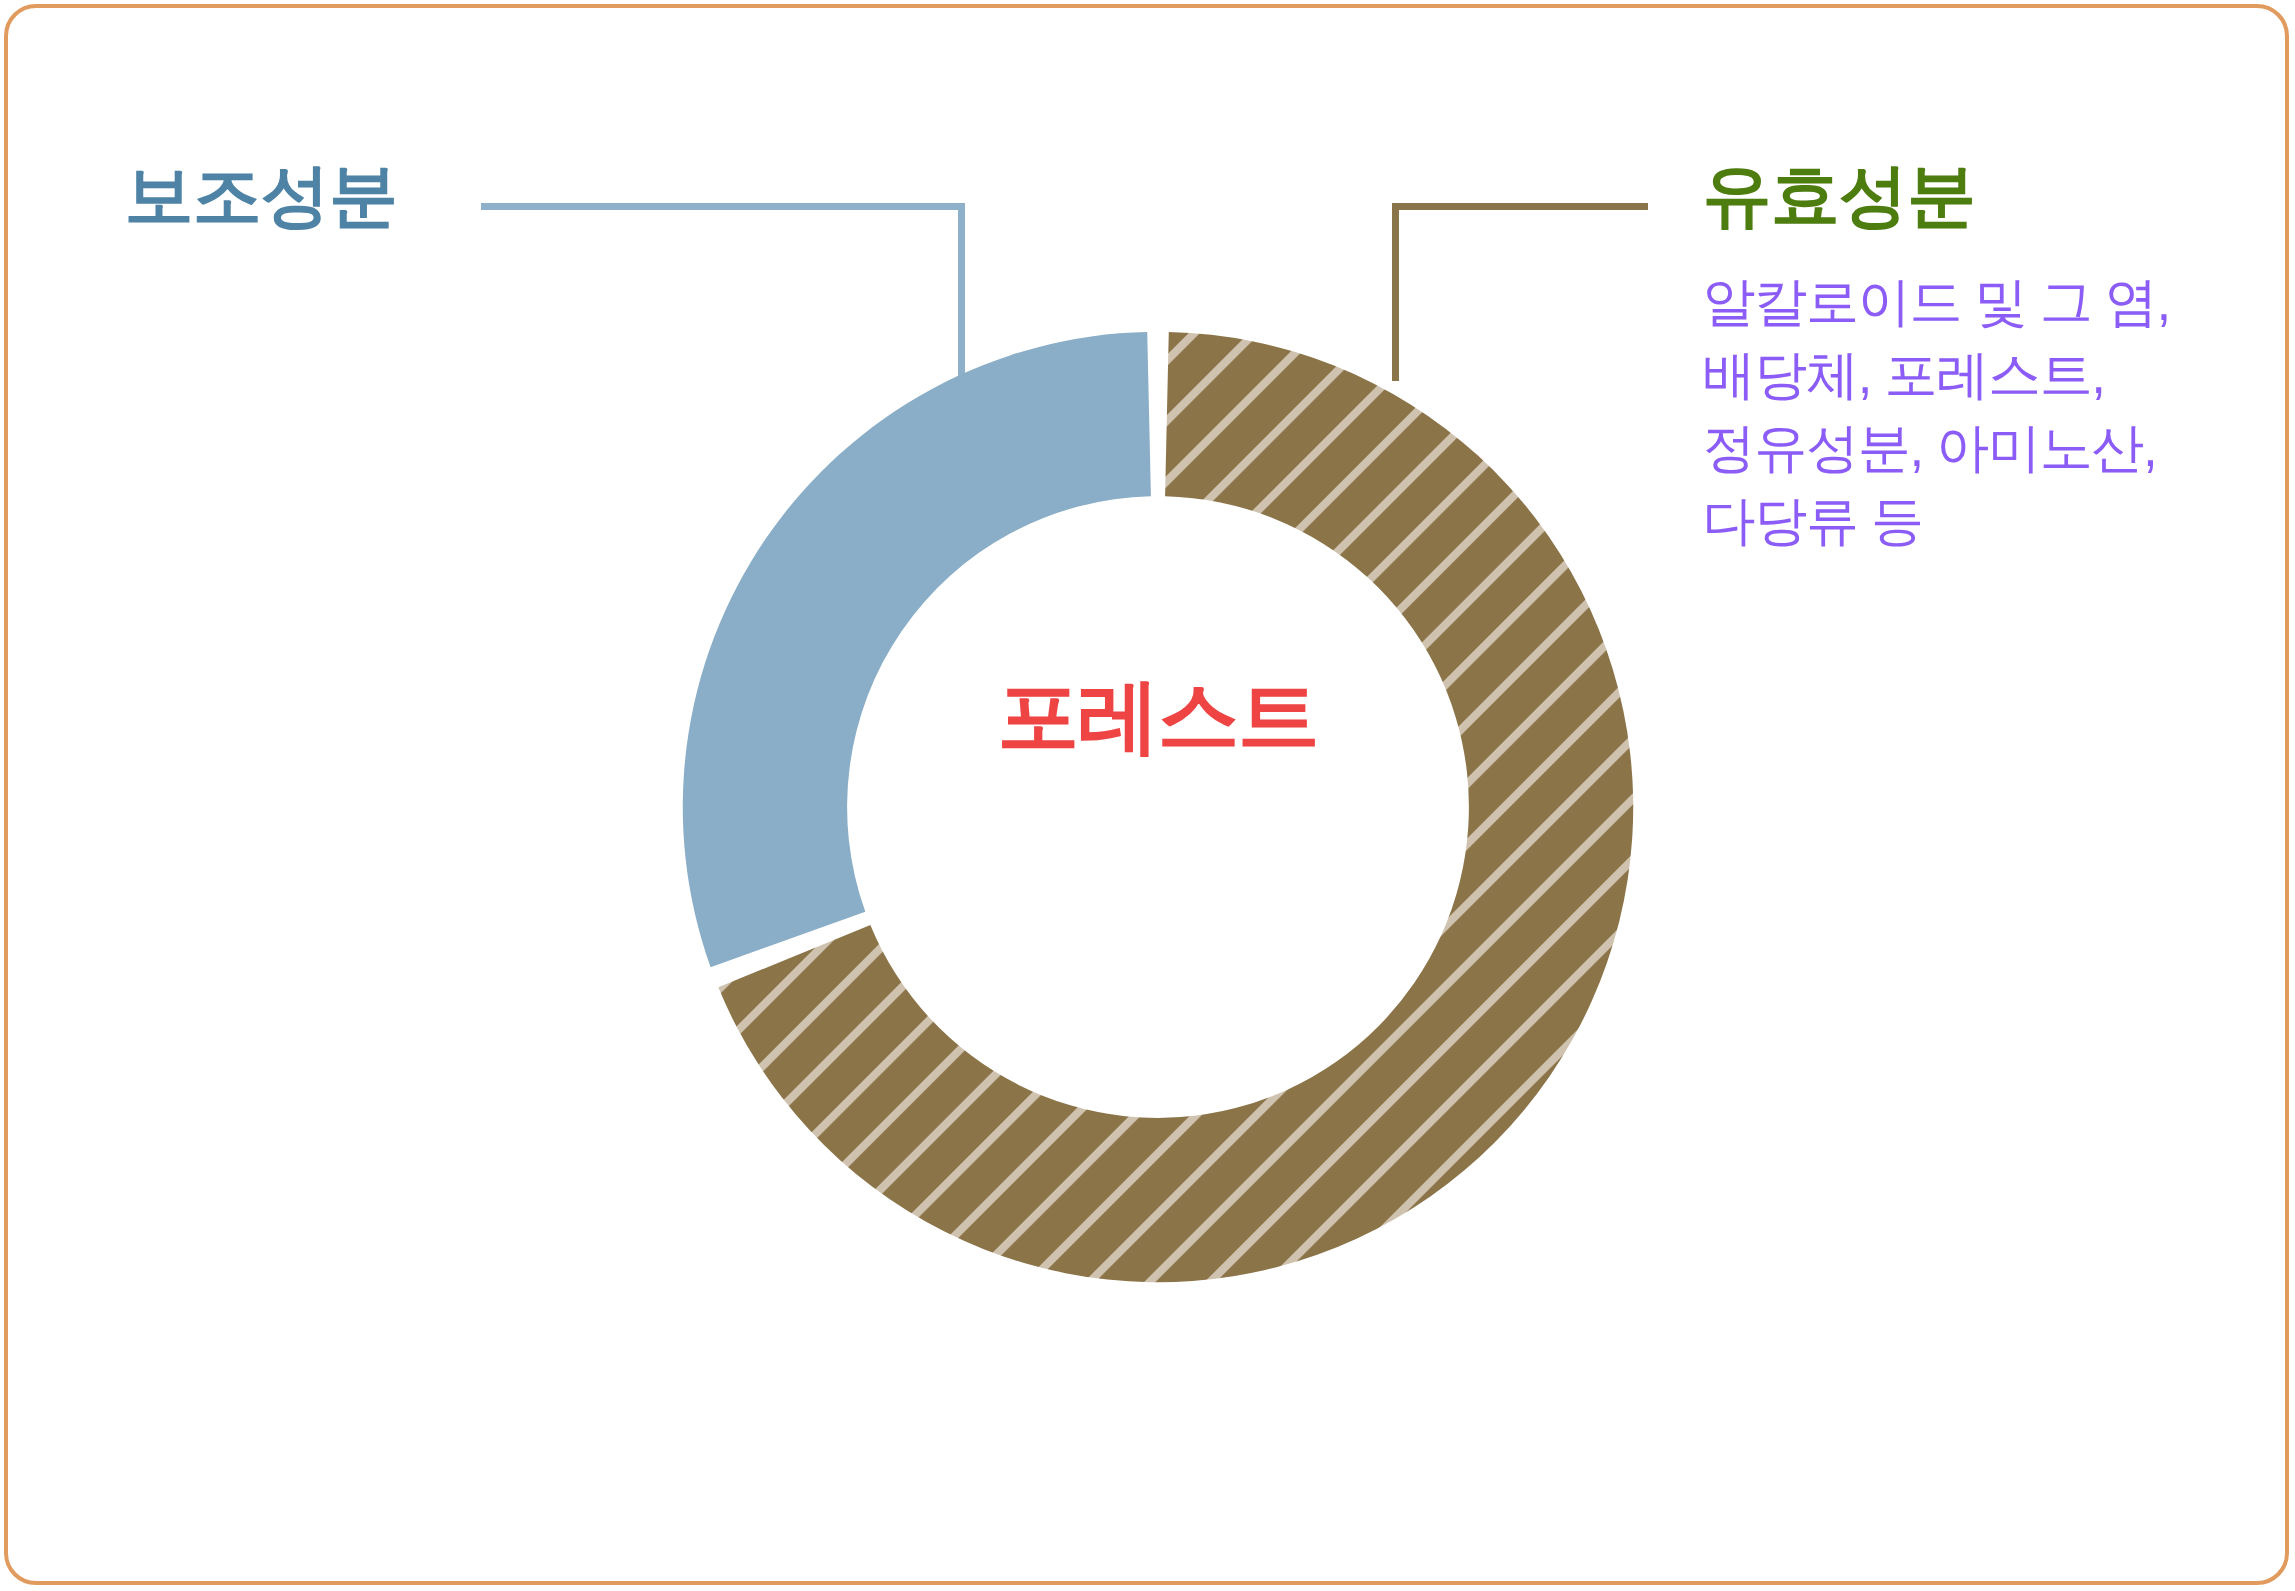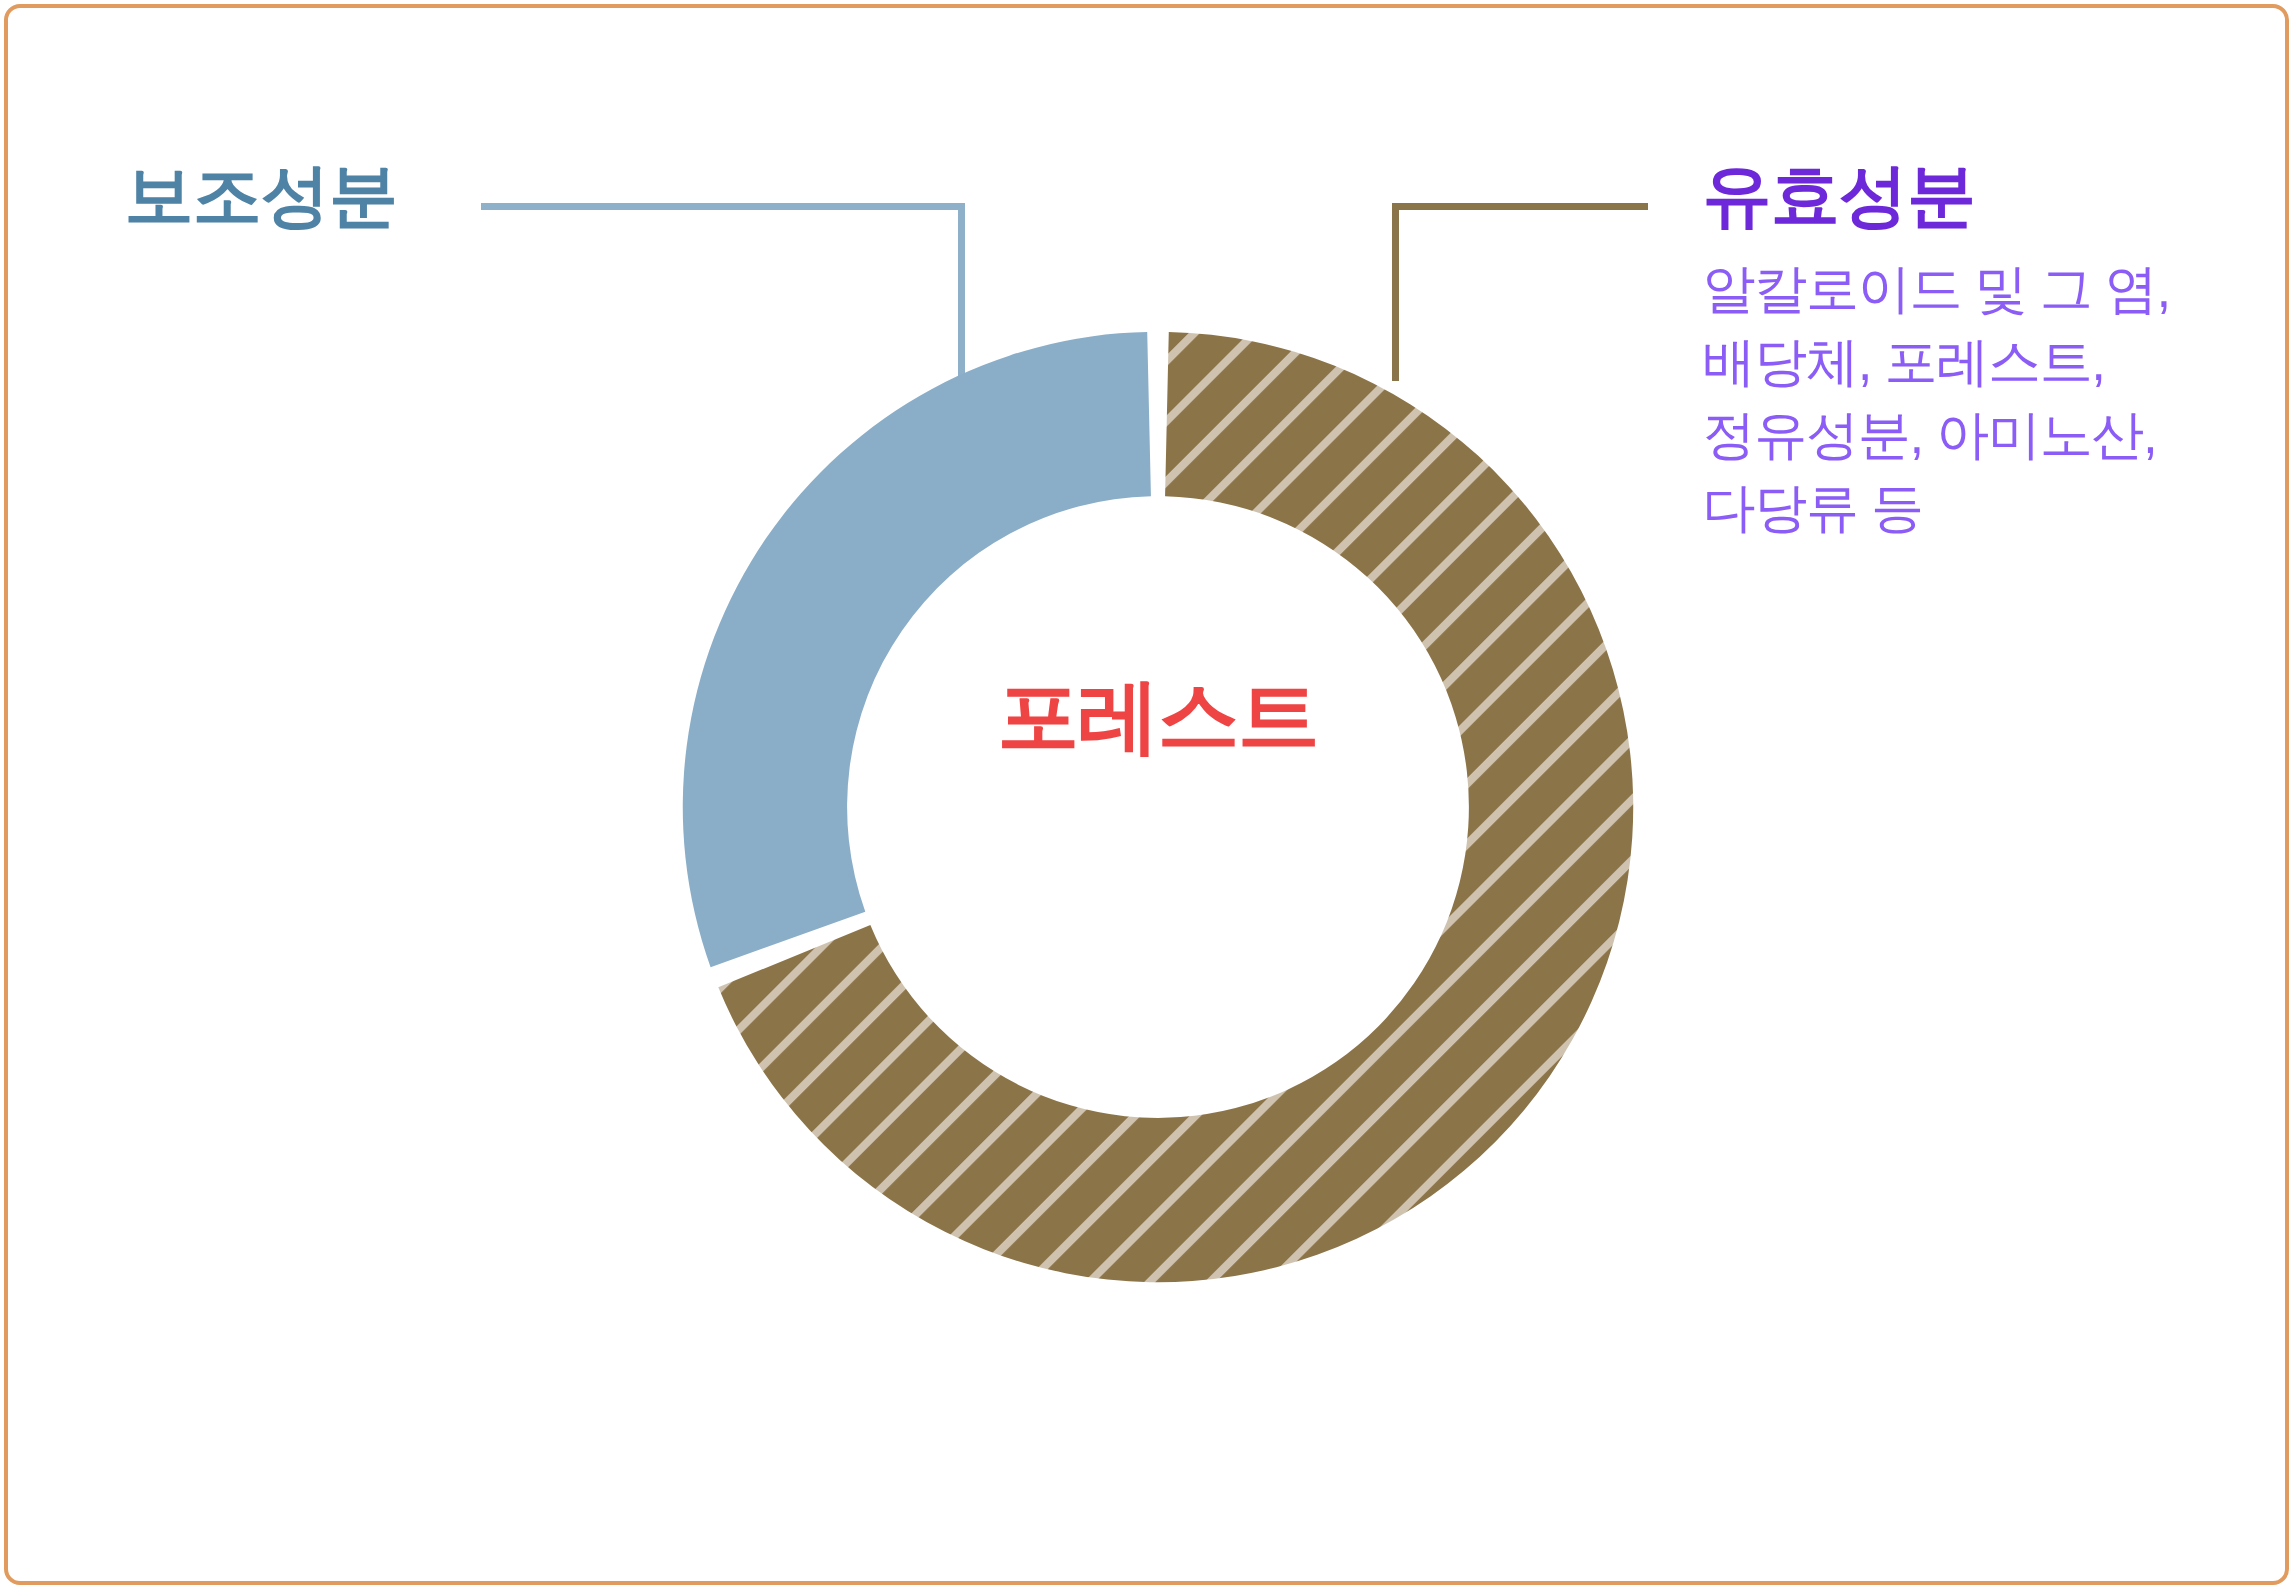--- a/index.html
+++ b/index.html
@@ -16,21 +16,21 @@
 
   #card {
     position: absolute;
     left: 3.6px;
     top: 3.6px;
     width: 2285px;
     height: 1581px;
     box-sizing: border-box;
     background: #ffffff;
     border: 4.4px solid #e19b5f;
-    border-radius: 16px;
+    border-radius: 32px;
   }
 
   
   .leader {
     position: absolute;
   }
 
   #leader-aux-h {
     left: 473px;
     top: 195px;
@@ -75,24 +75,24 @@
 
   #active-block {
     position: absolute;
     left: 1695px;
     top: 142px;
     width: 569px;
   }
   #active-label {
     font-size: 69px;
     font-weight: bold;
-    color: #6d28d9;
+    color: #4d7c0f;
     letter-spacing: -0.9px;
     white-space: nowrap;
-    margin: 0 0 10px 0;
+    margin: 0 0 23px 0;
   }
   .active-line {
     font-size: 53px;
     color: #8b5cf6;
     line-height: 1.38;
     letter-spacing: -1.3px;
     white-space: nowrap;
   }
 
   

